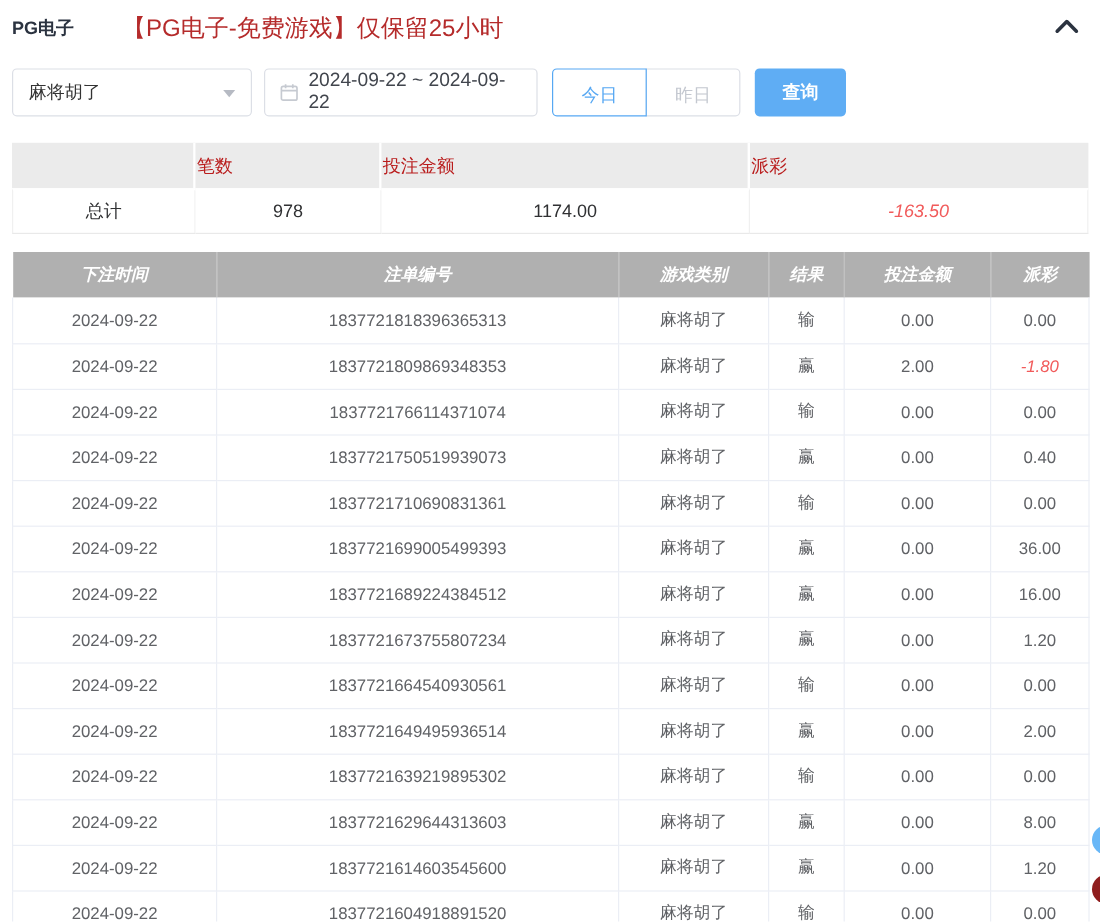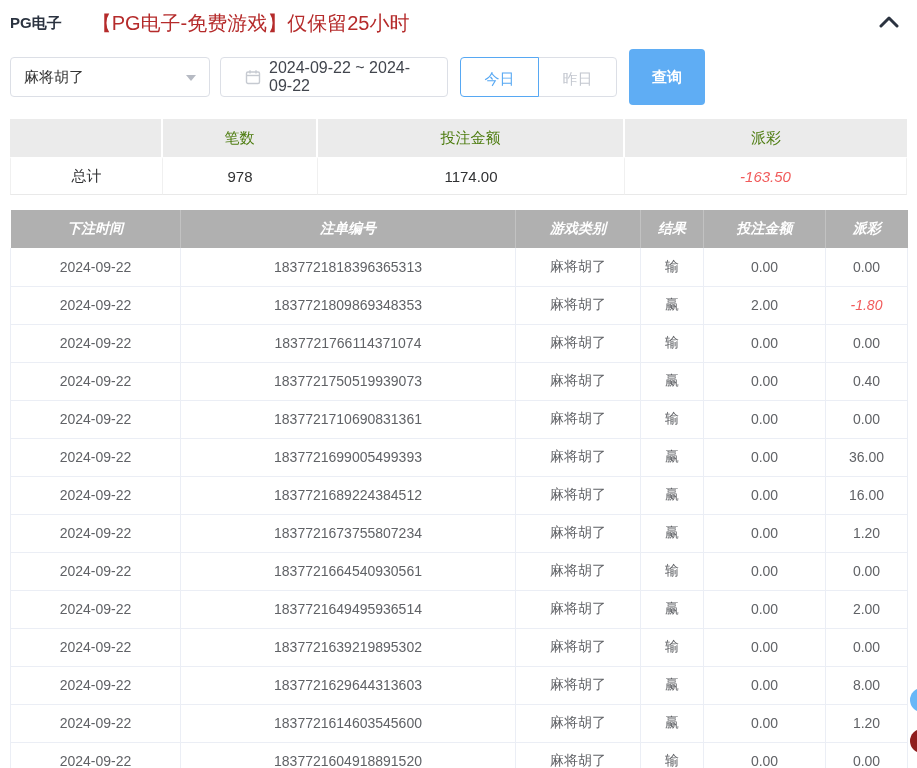--- a/index.html
+++ b/index.html
@@ -4,59 +4,59 @@
 <style>
   * { box-sizing: border-box; }
   html,body { margin:0; padding:0; }
   body {
     width:917px; height:768px; overflow:hidden; position:relative;
     background:#ffffff; font-family:"Liberation Sans", sans-serif;
   }
   .page { padding:0 10px; }
 
   
-  .top-bar { display:flex; align-items:center; height:46px; position:relative; }
+  .top-bar { display:flex; align-items:center; height:46px; position:relative;gap:10px; }
   .title { font-weight:bold; font-size:15px; color:#2b3340; }
   .notice { font-weight:normal; font-size:20px; color:#b52b2b; margin-left:30px; }
   .collapse { position:absolute; right:8px; top:15px; cursor:pointer; background:none; border:none; padding:0; line-height:0; }
 
   
   .filter-row { display:flex; align-items:center; margin-top:11px; height:40px; }
   .select {
     width:200px; height:40px; border:1px solid #dcdfe6; border-radius:4px;
     display:flex; align-items:center; padding:0 30px 0 13px; position:relative;
     font-size:15px; color:#333; cursor:pointer; background:#fff;
   }
   .caret { position:absolute; right:13px; top:17px; width:0; height:0;
     border-left:5px solid transparent; border-right:5px solid transparent;
     border-top:6px solid #b6bac3; }
   .date-input {
     margin-left:10px; width:228px; height:40px; border:1px solid #dcdfe6; border-radius:4px;
-    display:flex; align-items:center; gap:8px; padding:0 24px; font-size:16px; color:#41454d;
+    display:flex; align-items:center; gap:8px; padding:0 12px; font-size:16px; color:#41454d;
     cursor:pointer; background:#fff;
   }
   .btn-group { display:flex; margin-left:12px; }
   .btn-group button {
     width:79px; height:40px; background:#fff; border:1px solid #dcdfe6;
     font-size:15px; color:#c4c8d0; cursor:pointer; margin-left:-1px; padding:12px;
     font-family:inherit;
   }
   .btn-group button:first-child { border-radius:4px 0 0 4px; margin-left:0; }
   .btn-group button:last-child { border-radius:0 4px 4px 0; }
   .btn-group button.active { color:#57a8f3; border-color:#57a8f3; position:relative; z-index:1; }
   .search-btn {
-    margin-left:12px; width:76px; height:56px; background:#5fadf4; border:none; border-radius:4px;
+    margin-left:12px; width:76px; height:40px; background:#5fadf4; border:none; border-radius:4px;
     color:#fff; font-size:15px; font-weight:bold; cursor:pointer; font-family:inherit;
   }
 
   
   .summary-table { width:897px; margin-top:22px; border-collapse:separate; border-spacing:0; table-layout:fixed; }
   .summary-table th {
-    background:#ebebeb; height:38px; font-weight:normal; font-size:15px; color:#4d7c0f;
-    text-align:center; border-right:2px solid #fff;
+    background:#ebebeb; height:38px; font-weight:normal; font-size:15px; color:#b91c1c;
+    text-align:left; border-right:2px solid #fff;
   }
   .summary-table th:last-child { border-right:none; }
   .summary-table td {
     background:#fff; height:38px; text-align:center; font-size:15px; color:#303133;
     border-bottom:1px solid #e9e9e9; border-right:1px solid #f0f0f0; border-top:2px solid #fff;
   }
   .summary-table td:first-child { border-left:1px solid #f0f0f0; }
 
   
   .main-table { width:897px; margin-top:15px; border-collapse:collapse; table-layout:fixed; }

